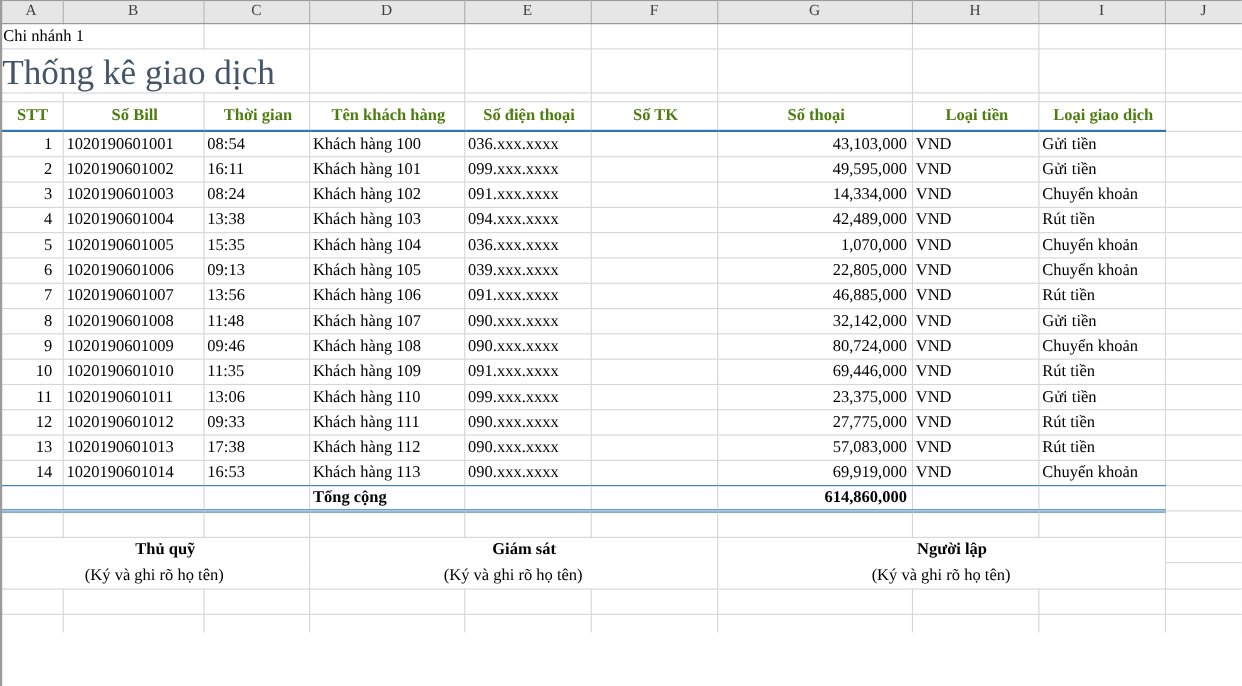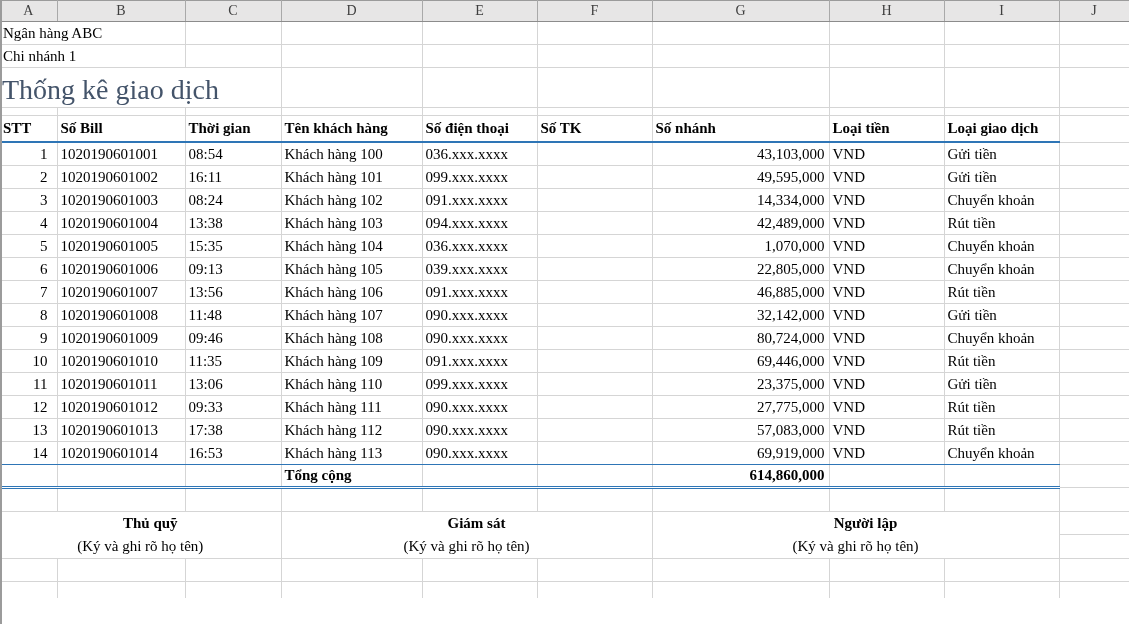--- a/index.html
+++ b/index.html
@@ -11,27 +11,27 @@
   table{border-collapse:collapse;table-layout:fixed;width:1129px;}
   td,th{padding:0;margin:0;font-size:15px;font-weight:normal;white-space:nowrap;overflow:hidden;
         border-right:1px solid #d5d5d5;border-bottom:1px solid #d5d5d5;vertical-align:middle;}
   
   tr.r-strip th{height:20px;background:#e7e6e6;color:#3f3f3f;font-size:14px;text-align:center;
         border-right:1px solid #a9a9a9;border-bottom:1px solid #8c8c8c;border-top:1px solid #9b9b9b;}
   
   tr.r-bank td,tr.r-branch td{height:22px;}
   .cell-left{padding-left:3px;text-align:left;}
   tr.r-title td{height:36px;}
-  .title-cell{font-size:28px;color:#44546A;vertical-align:bottom;padding:0 0 3px 2px;line-height:1;overflow:visible;}
+  .title-cell{font-size:32px;color:#44546A;vertical-align:bottom;padding:0 0 3px 2px;line-height:1;overflow:visible;}
   tr.r-date td{height:27px;}
   .date-label{text-align:right;padding-right:3px;}
   .date-cell{background:#C6EFCE;color:#0E7A38;text-align:center;}
   tr.r-spacer td{height:7px;}
   
-  tr.r-head th{height:25px;color:#000000;font-weight:bold;text-align:left;padding-left:3px;
+  tr.r-head th{height:25px;color:#4d7c0f;font-weight:bold;text-align:center;padding-left:3px;
         border-bottom:2px solid #2E75B6;border-top:1px solid #d5d5d5;}
   tr.r-head td.jg{border-bottom:1px solid #d5d5d5;}
   
   tr.r-data td{height:22px;}
   td.c-stt{text-align:right;padding-right:9px;}
   td.c-bill,td.c-time,td.c-name,td.c-phone,td.c-acct,td.c-curr,td.c-type{text-align:left;padding-left:3px;}
   td.c-amount{text-align:right;padding-right:4px;}
   tr.r-data td.blue-bottom{border-bottom:1px solid #2E75B6;}
   
   tr.r-total td{height:21px;border-bottom:3px double #2E75B6;font-weight:bold;}
@@ -70,31 +70,20 @@
         <th>B</th>
         <th>C</th>
         <th>D</th>
         <th>E</th>
         <th>F</th>
         <th>G</th>
         <th>H</th>
         <th>I</th>
         <th>J</th>
       </tr>
-      <tr class="r-bank">
-        <td class="cell-left" colspan="2">Ngân hàng ABC</td>
-        <td></td>
-          <td></td>
-        <td></td>
-          <td></td>
-        <td></td>
-          <td></td>
-        <td></td>
-          <td></td>
-      </tr>
       <tr class="r-branch">
         <td class="cell-left" colspan="2">Chi nhánh 1</td>
         <td></td>
           <td></td>
         <td></td>
           <td></td>
         <td></td>
           <td></td>
         <td></td>
           <td></td>
@@ -121,21 +110,21 @@
         <td></td>
           <td></td>
       </tr>
       <tr class="r-head">
         <th>STT</th>
         <th>Số Bill</th>
         <th>Thời gian</th>
         <th>Tên khách hàng</th>
         <th>Số điện thoại</th>
         <th>Số TK</th>
-        <th>Số nhánh</th>
+        <th>Số thoại</th>
         <th>Loại tiền</th>
         <th>Loại giao dịch</th>
         <td class="jg"></td>
       </tr>
 
       </tbody>
       <tbody id="rows-target">
         <tr class="r-data">
           <td class="c-stt">1</td>
           <td class="c-bill">1020190601001</td>

